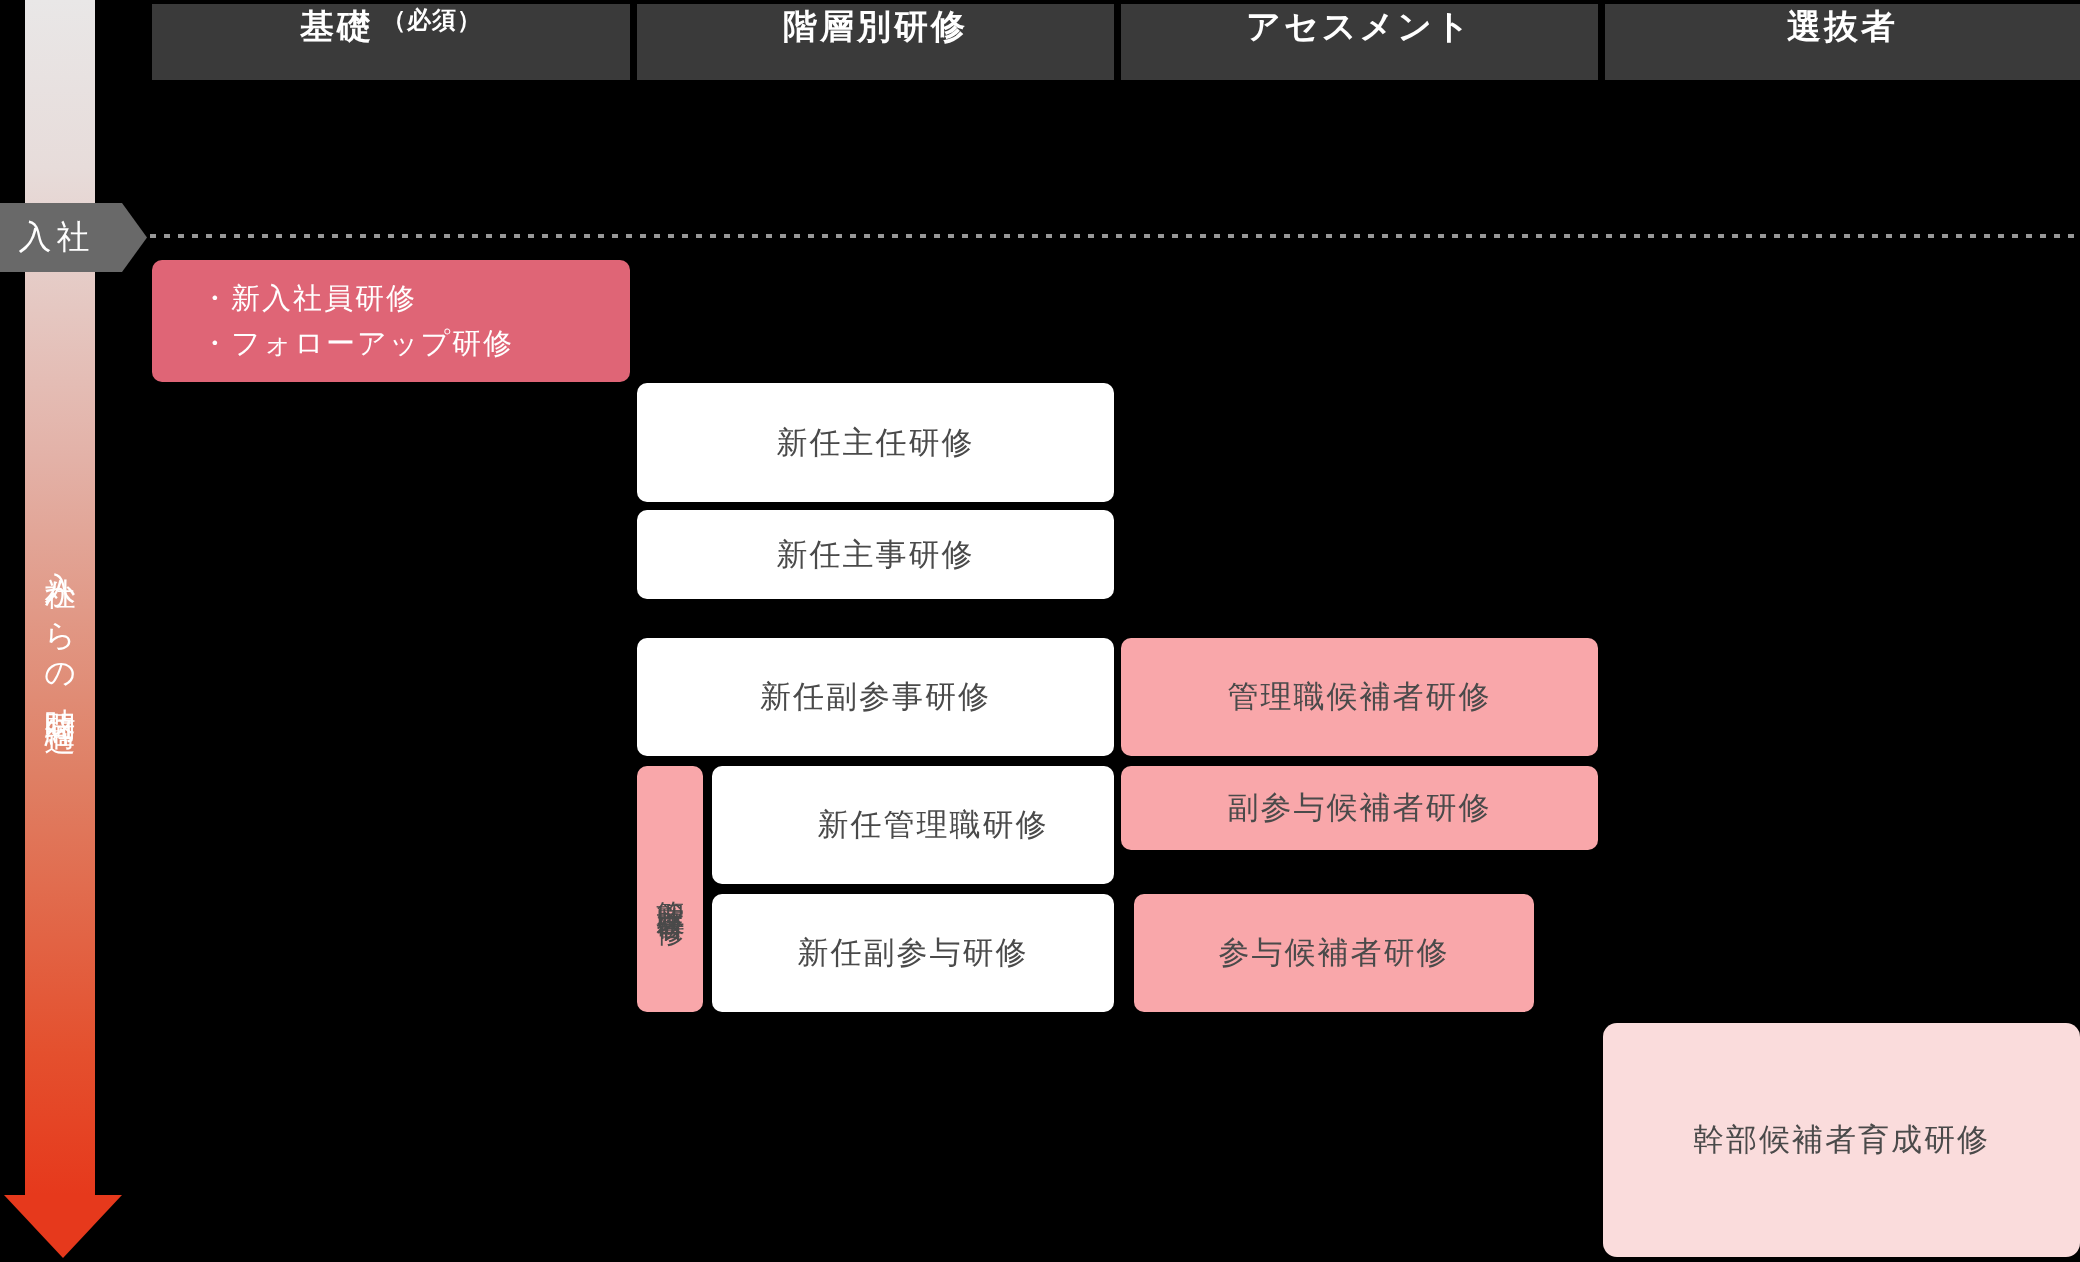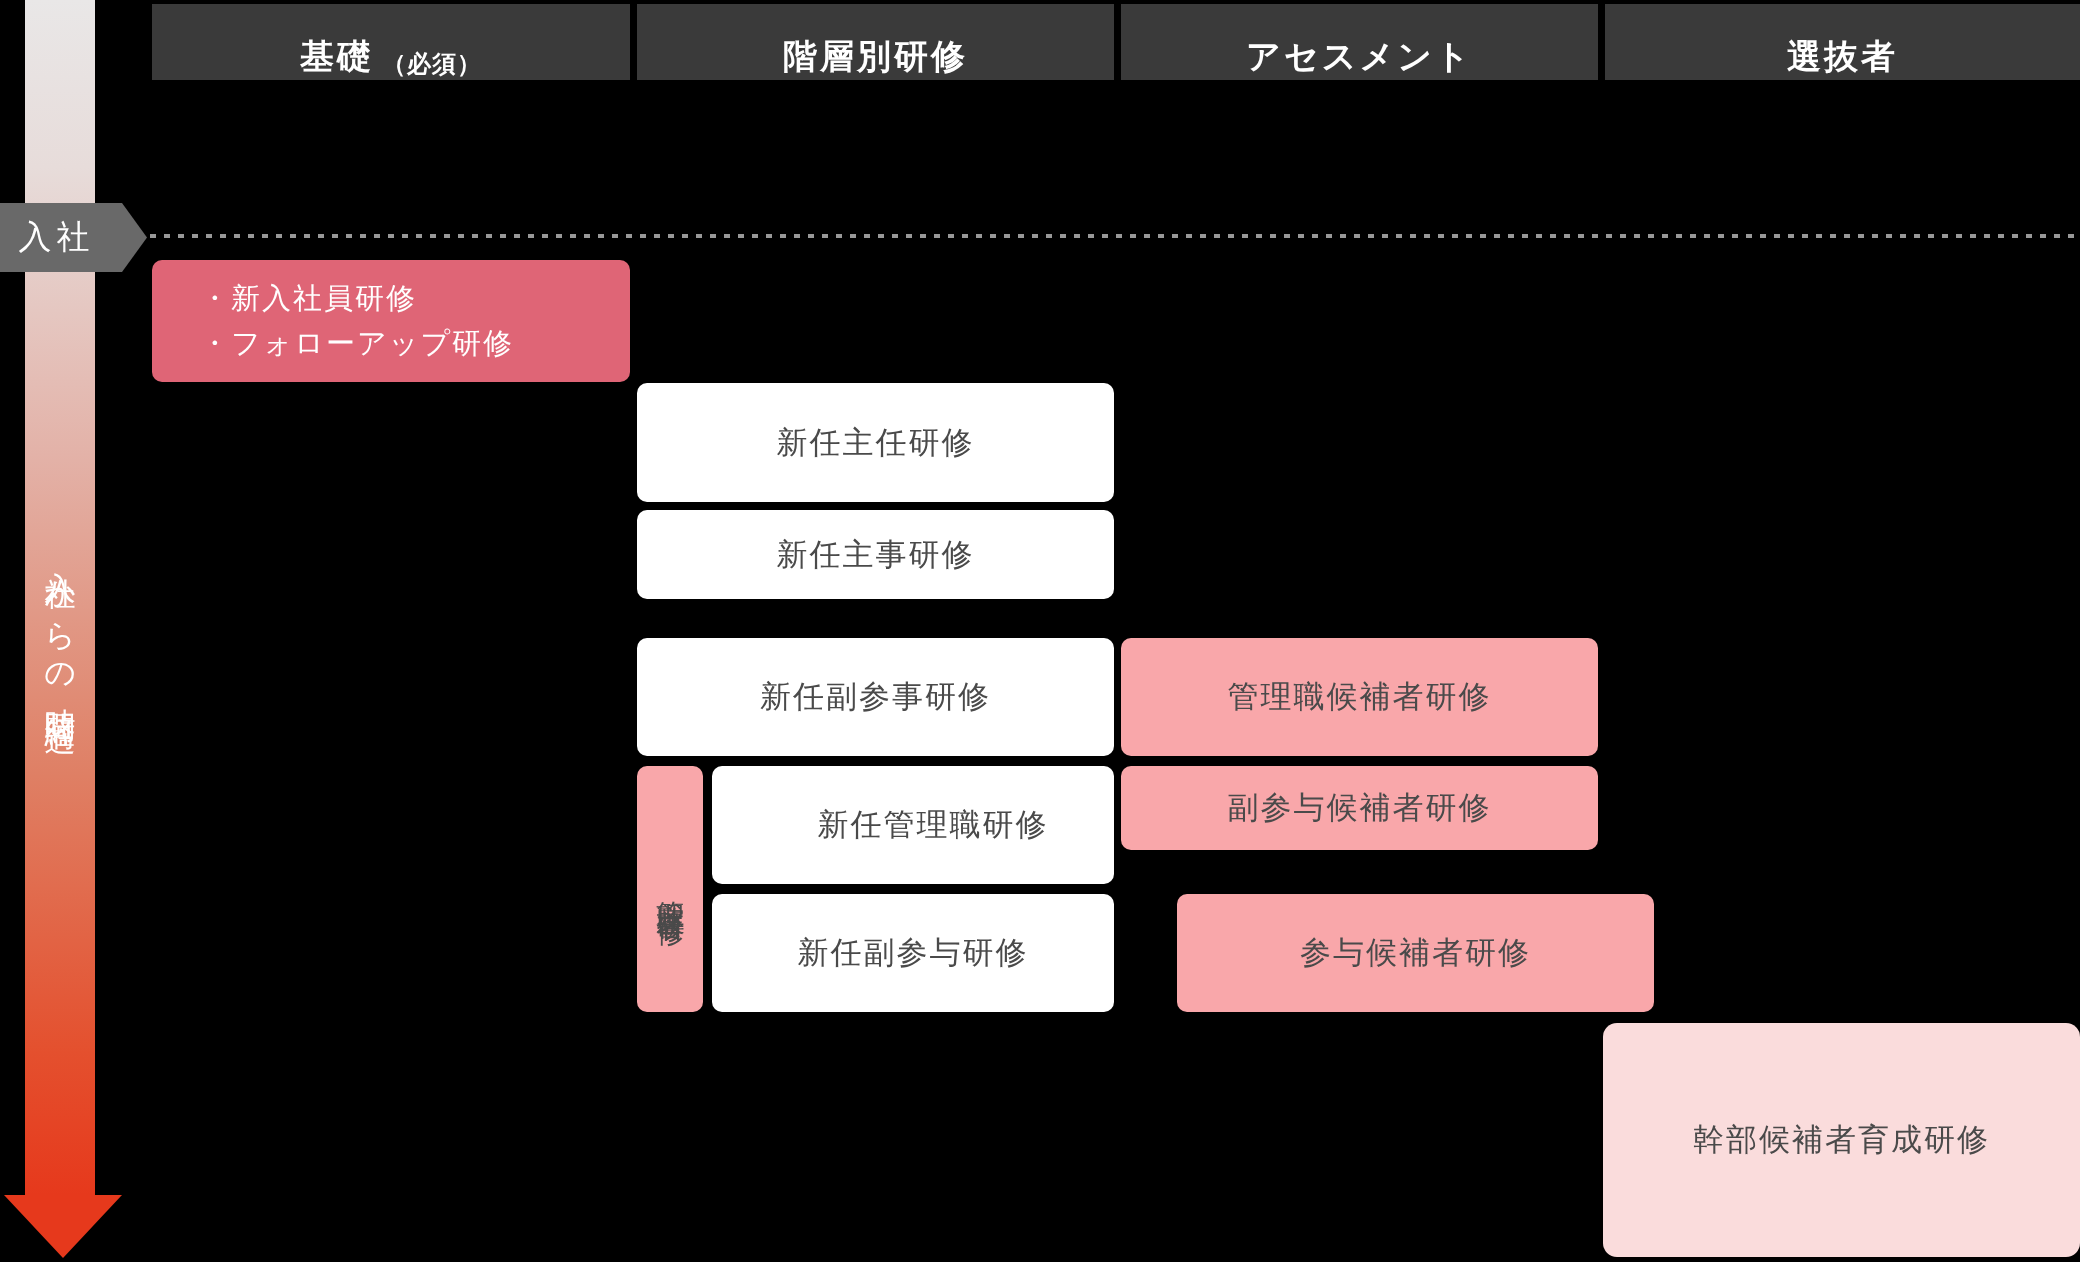--- a/index.html
+++ b/index.html
@@ -3,21 +3,21 @@
 <meta charset="utf-8">
 <style>
   html,body{margin:0;padding:0;background:#000;}
   .canvas{
     position:relative;width:2080px;height:1262px;background:#000;overflow:hidden;
     font-family:"Liberation Sans","DejaVu Sans",sans-serif;
   }
   
   .hdr{
     position:absolute;top:4px;height:76px;background:#3a3a3a;color:#ffffff;
-    display:flex;align-items:flex-end;justify-content:center;
+    display:flex;align-items:flex-start;justify-content:center;
     font-size:34px;font-weight:bold;letter-spacing:3px;
   }
   .hdr .sub{font-size:24px;font-weight:bold;margin-left:8px;letter-spacing:1px;}
   
   .box{
     position:absolute;border-radius:10px;box-sizing:border-box;
     display:flex;align-items:center;justify-content:center;
     font-size:31px;color:#4a4a4a;letter-spacing:2px;
   }
   .rose{background:#df6576;color:#ffffff;}
@@ -97,17 +97,17 @@
   <div class="box whitebox" style="left:637px;top:383px;width:477px;height:119px;">新任主任研修</div>
   <div class="box whitebox" style="left:637px;top:510px;width:477px;height:89px;">新任主事研修</div>
   <div class="box whitebox" style="left:637px;top:638px;width:477px;height:118px;">新任副参事研修</div>
 
   <div class="box pink vstrip" style="left:637px;top:766px;width:66px;height:246px;">管理監督者研修</div>
   <div class="box whitebox" style="left:712px;top:766px;width:402px;height:118px;padding-left:40px;">新任管理職研修</div>
   <div class="box whitebox" style="left:712px;top:894px;width:402px;height:118px;">新任副参与研修</div>
 
   <div class="box pink" style="left:1121px;top:638px;width:477px;height:118px;">管理職候補者研修</div>
   <div class="box pink" style="left:1121px;top:766px;width:477px;height:84px;">副参与候補者研修</div>
-  <div class="box pink" style="left:1177px;top:894px;width:477px;height:118px;">参与候補者研修</div>
+  <div class="box pink" style="left:1134px;top:894px;width:400px;height:118px;">参与候補者研修</div>
 
   <div class="box lightpink" style="left:1603px;top:1023px;width:477px;height:234px;">幹部候補者育成研修</div>
 
 </div>
 
 </body></html>

